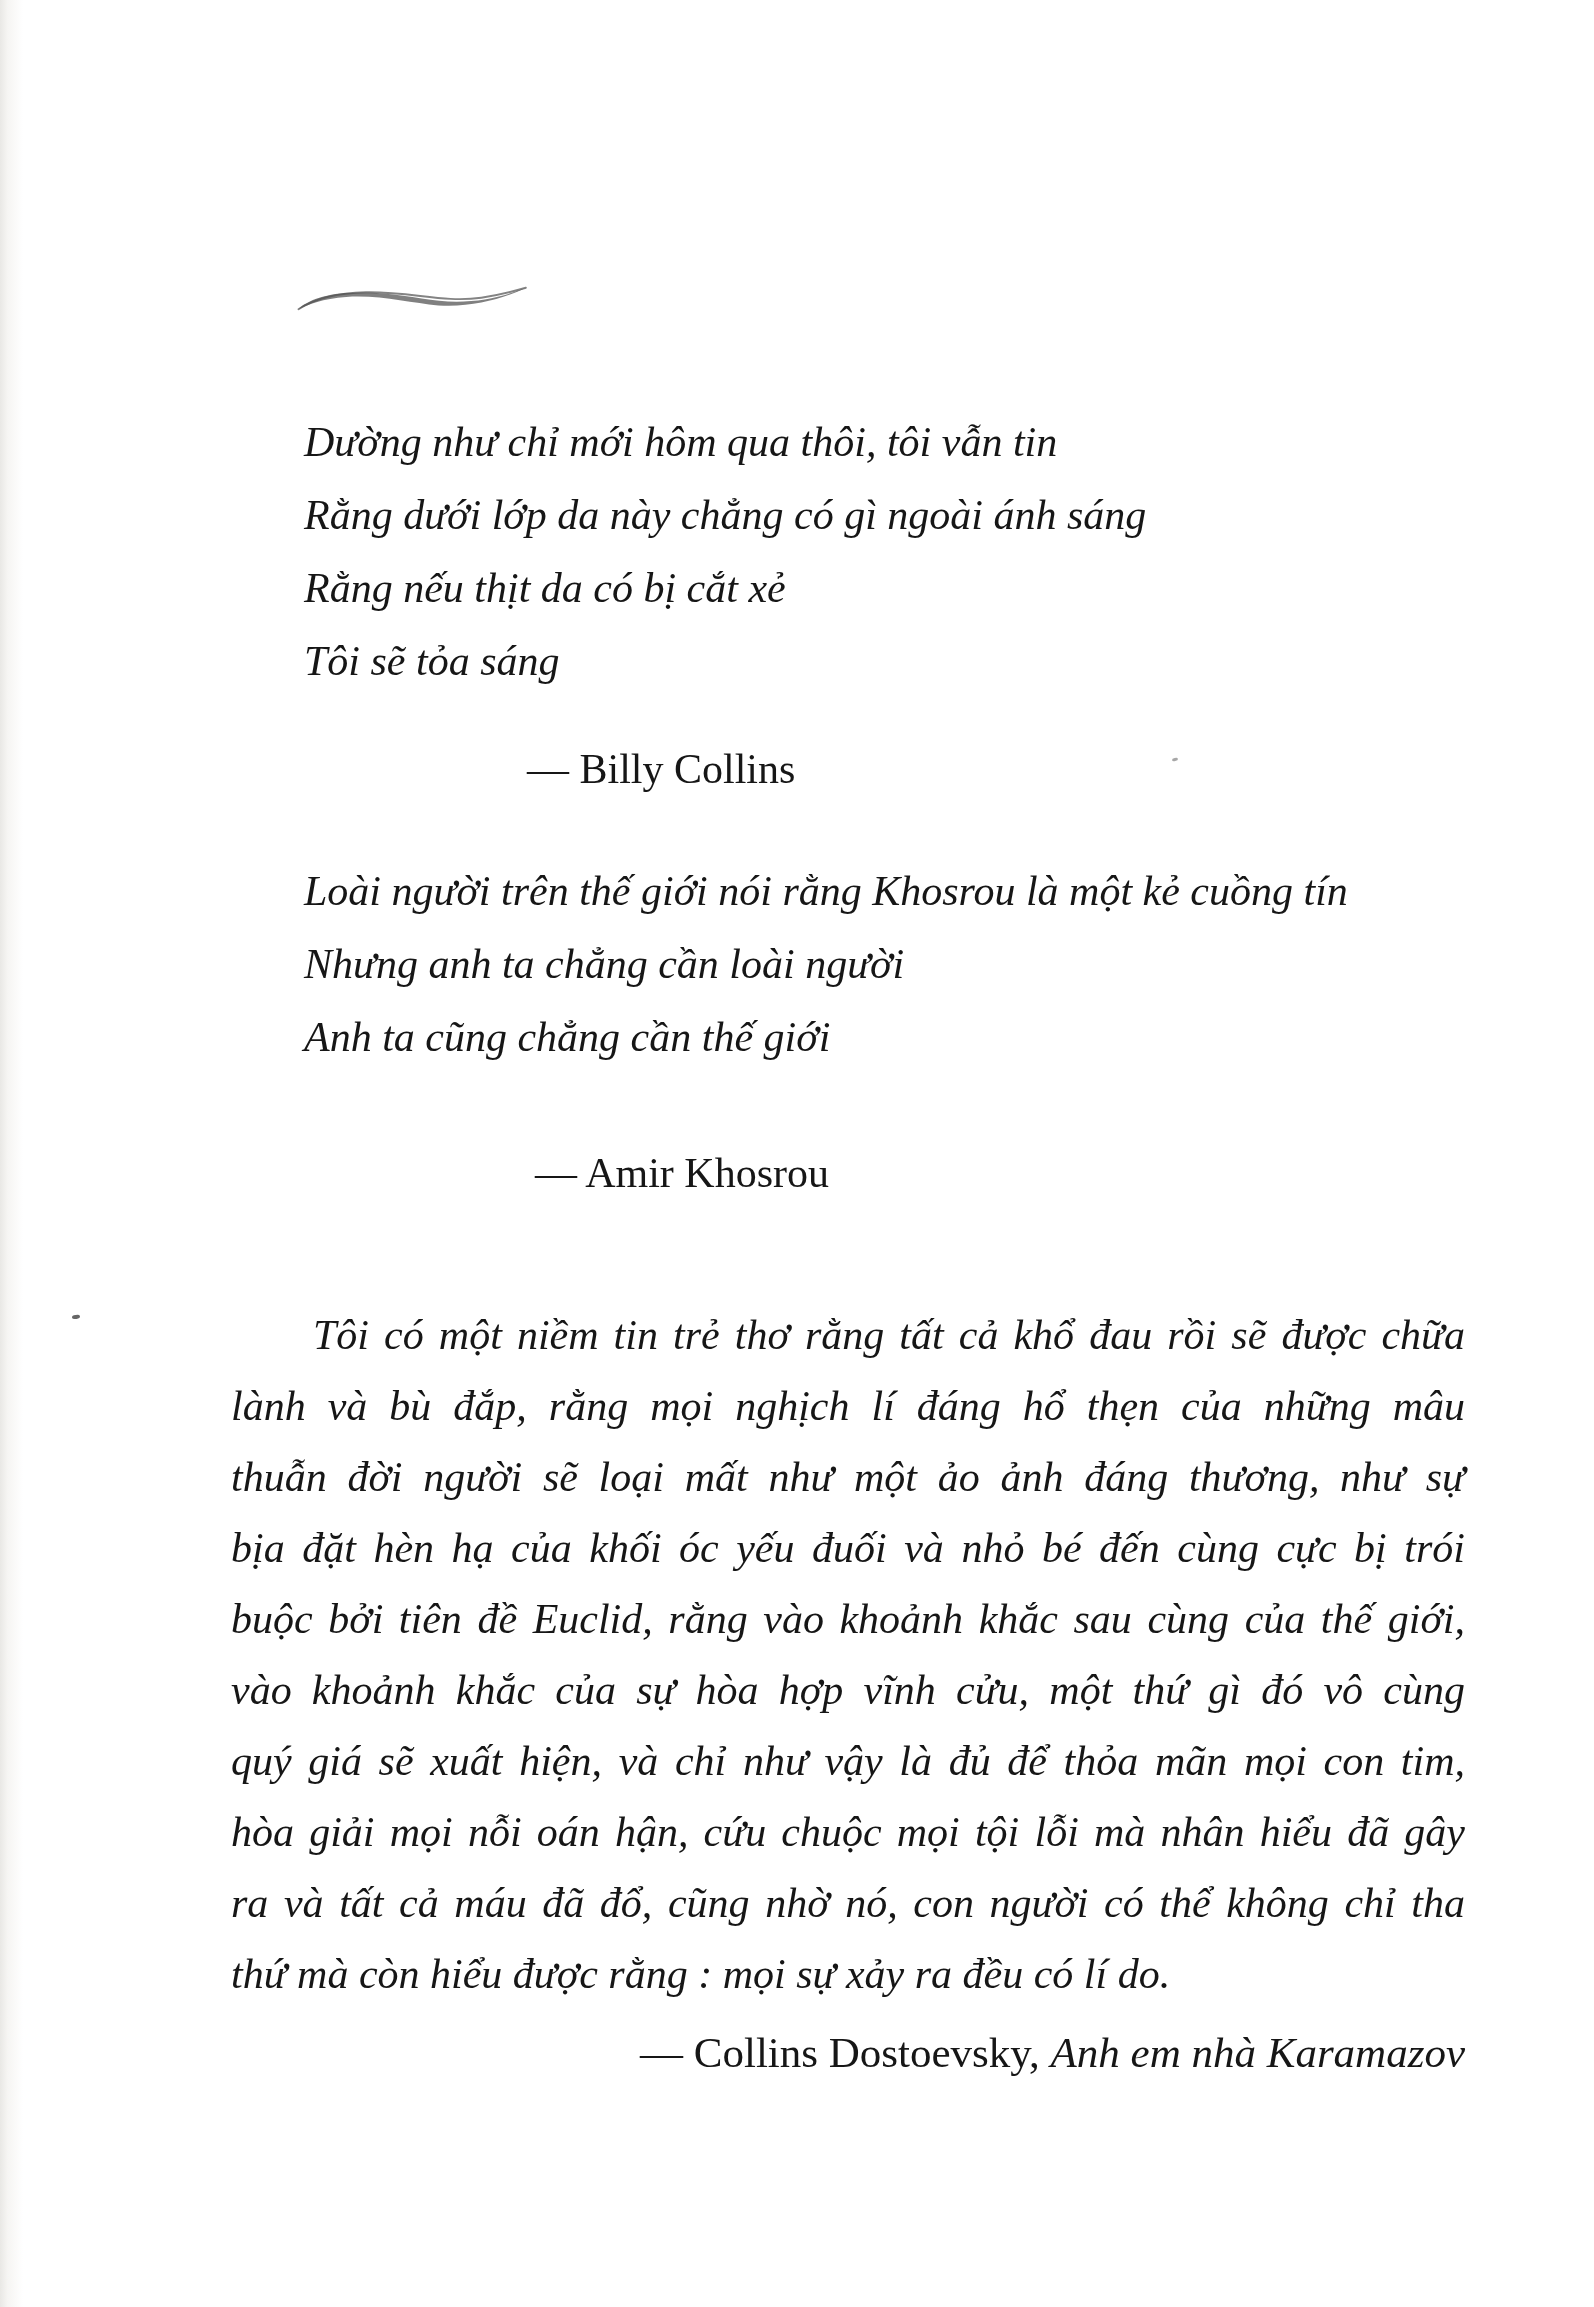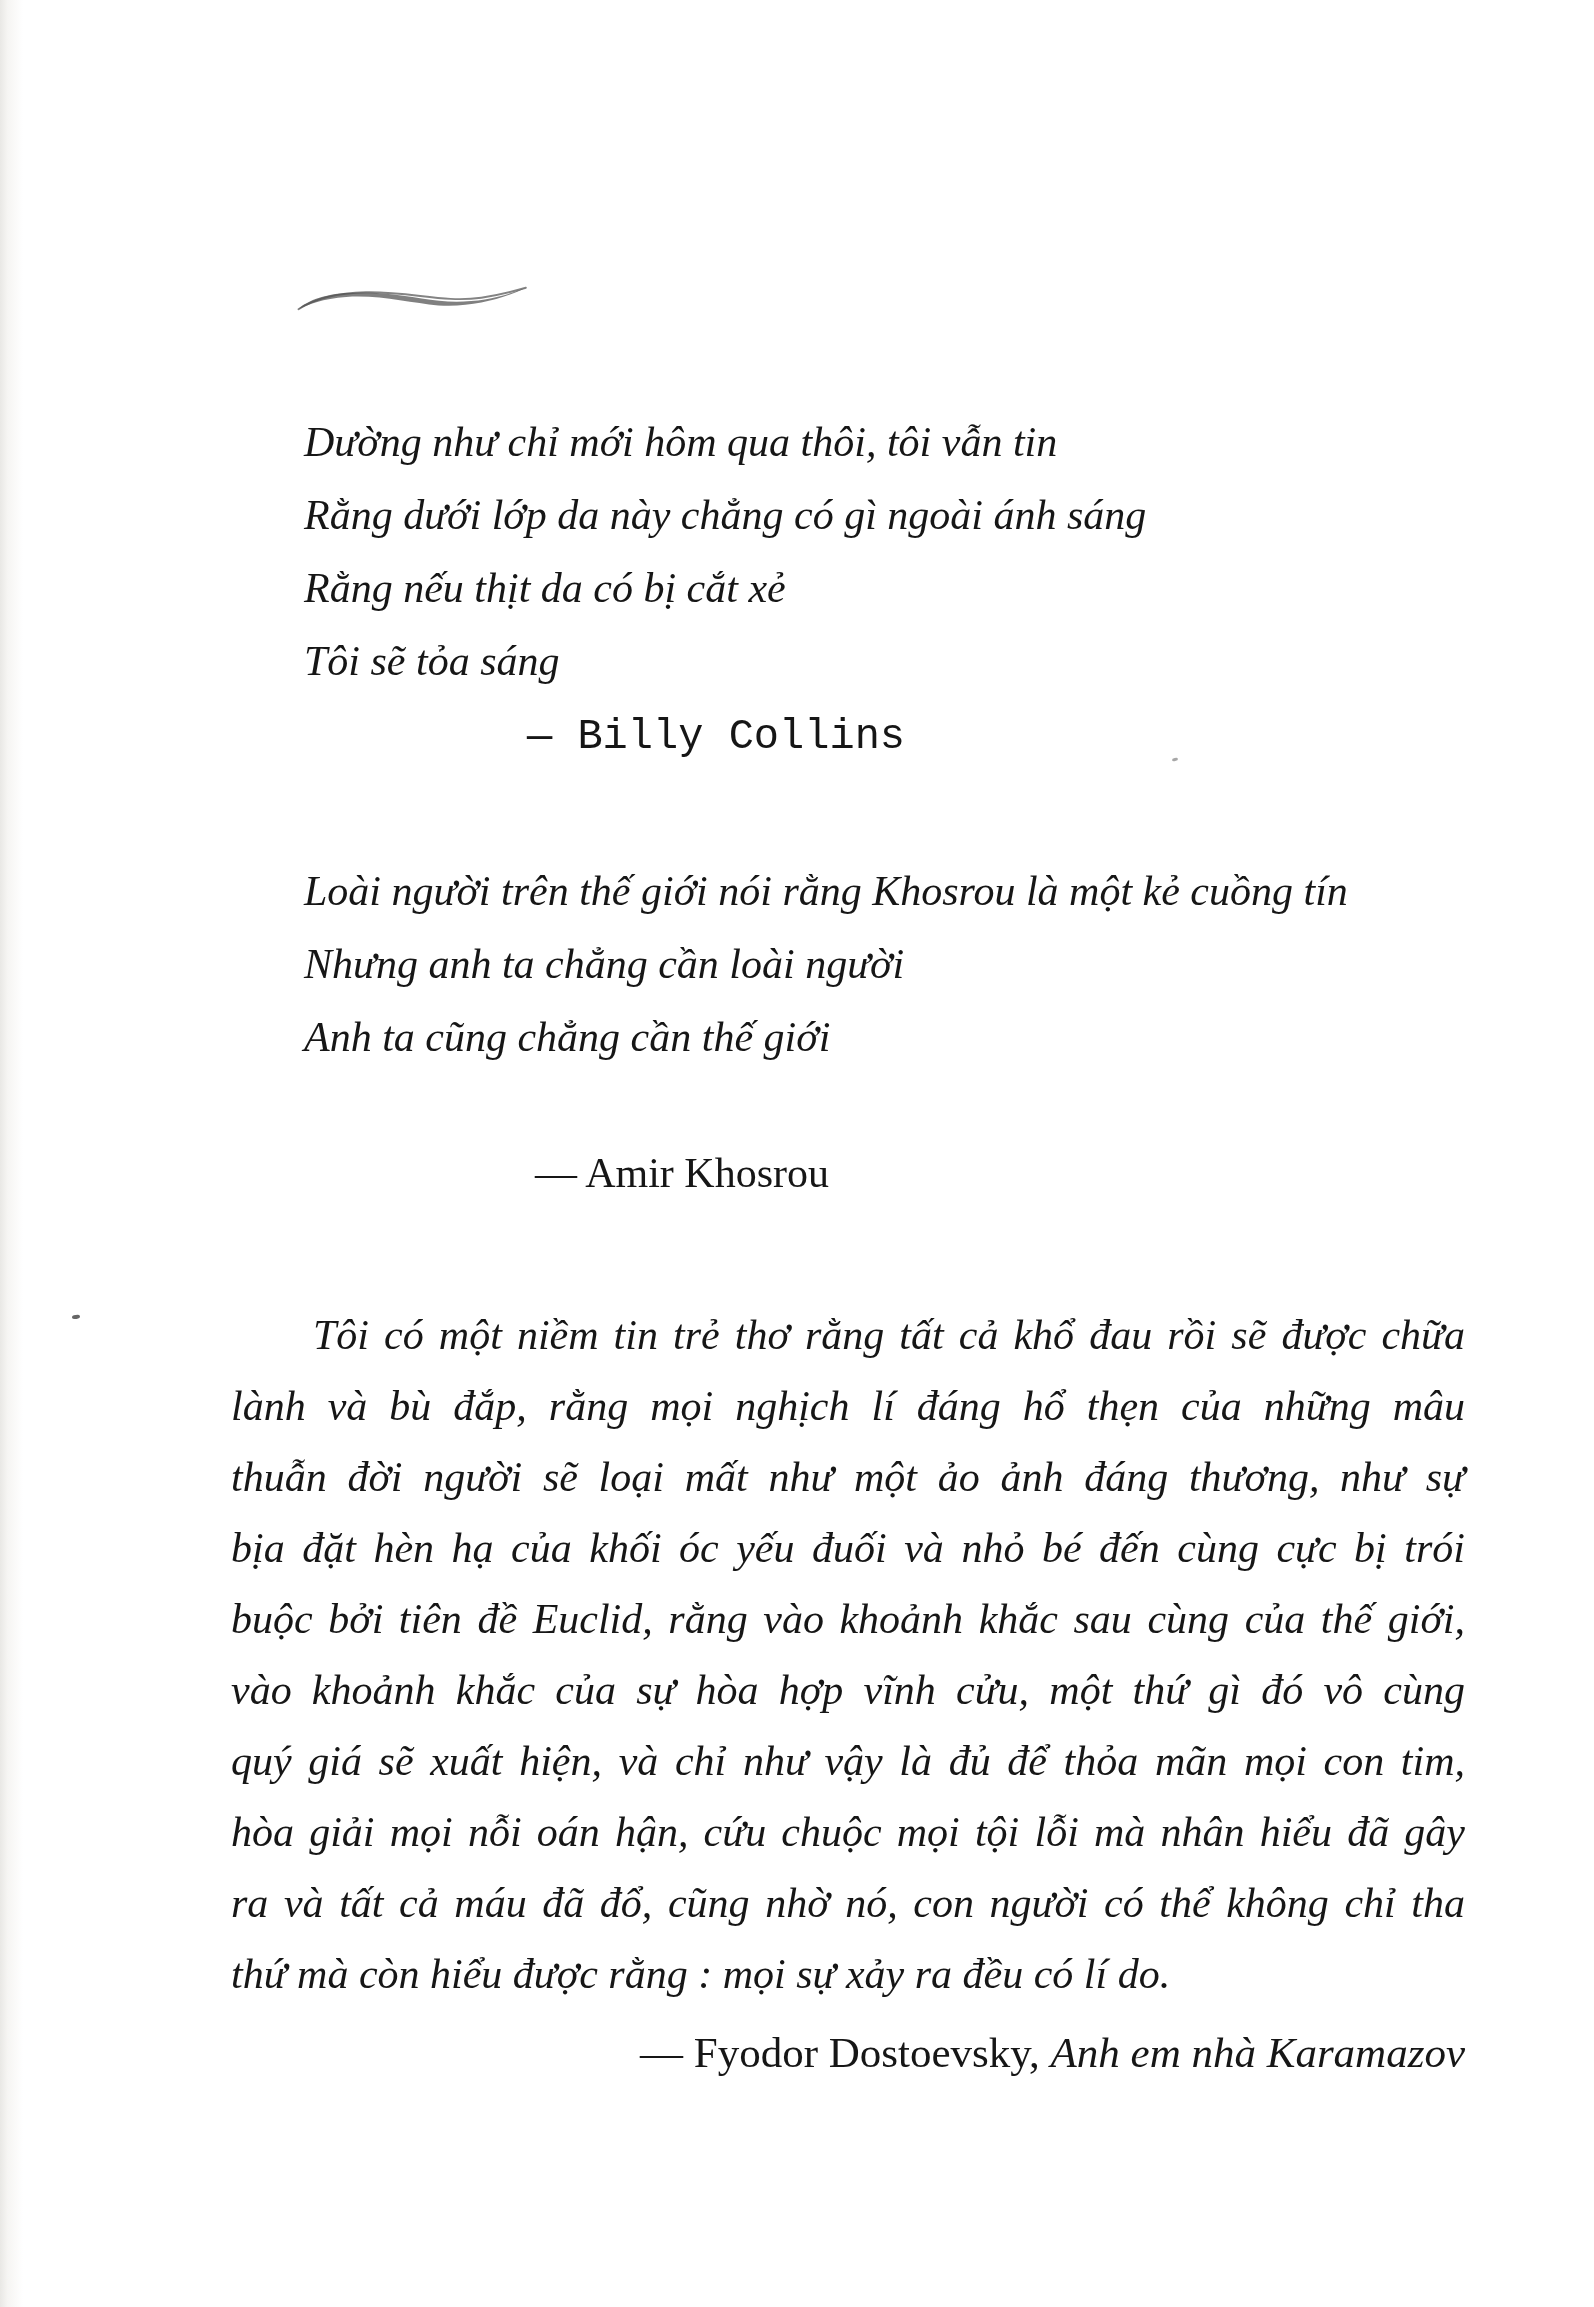--- a/index.html
+++ b/index.html
@@ -21,21 +21,21 @@
     position:absolute;left:304px;
     font-style:italic;font-size:42px;line-height:73px;
     white-space:nowrap;letter-spacing:0px;
   }
   .poem1{top:406px;}
   .poem2{top:855px;}
   .attr{
     position:absolute;
     font-style:normal;font-size:42px;line-height:73px;white-space:nowrap;
   }
-  .attr1{left:527px;top:701px;font-family:Liberation Mono, monospace;}
+  .attr1{left:527px;top:733px;}
   .attr2{left:535px;top:1137px;}
   .prose{
     position:absolute;left:231px;top:1300px;width:1234px;
     font-style:italic;font-size:42px;line-height:71px;
   }
   .pline{
     width:100%;
     text-align:justify;
     text-align-last:justify;
   }
@@ -86,20 +86,20 @@
     <div class="pline">bịa đặt hèn hạ của khối óc yếu đuối và nhỏ bé đến cùng cực bị trói</div>
     <div class="pline">buộc bởi tiên đề Euclid, rằng vào khoảnh khắc sau cùng của thế giới,</div>
     <div class="pline">vào khoảnh khắc của sự hòa hợp vĩnh cửu, một thứ gì đó vô cùng</div>
     <div class="pline">quý giá sẽ xuất hiện, và chỉ như vậy là đủ để thỏa mãn mọi con tim,</div>
     <div class="pline">hòa giải mọi nỗi oán hận, cứu chuộc mọi tội lỗi mà nhân hiểu đã gây</div>
     <div class="pline">ra và tất cả máu đã đổ, cũng nhờ nó, con người có thể không chỉ tha</div>
     <div class="pline last">thứ mà còn hiểu được rằng : mọi sự xảy ra đều có lí do.</div>
   </div>
 
   <div class="attr3">
-    <span class="roman">— Fyodor Dostoevsky, </span><span class="work">Anh em nhà Karamazov</span>
+    <span class="roman">— Collins Dostoevsky, </span><span class="work">Anh em nhà Karamazov</span>
   </div>
 
   <div class="speck s1"></div>
   <div class="speck s2"></div>
 
 </div>
 
 
 </body></html>

